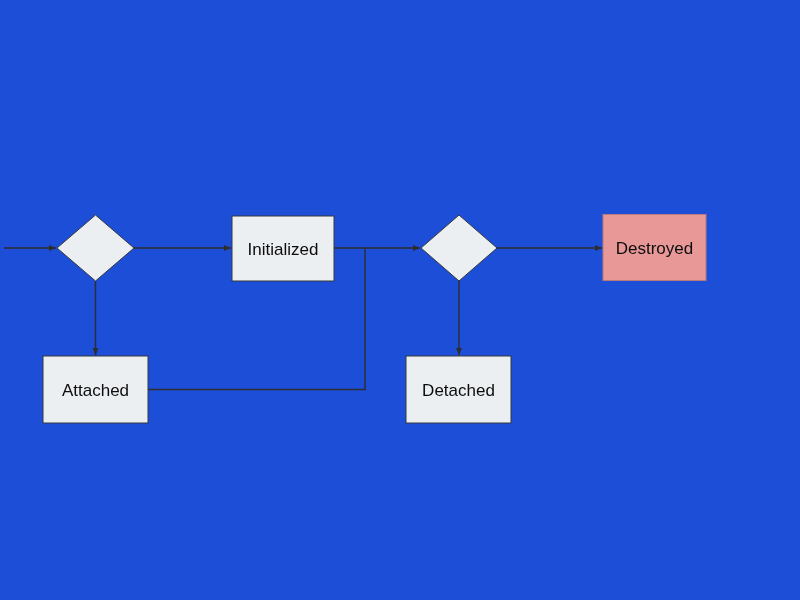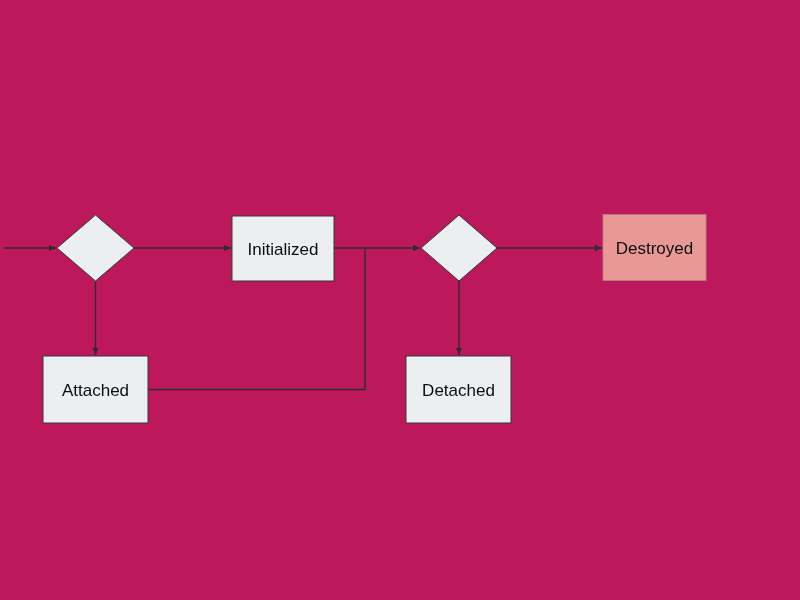--- a/index.html
+++ b/index.html
@@ -4,21 +4,21 @@
 <style>
   html, body {
     margin: 0;
     padding: 0;
     background: #000000;
   }
   #stage {
     position: relative;
     width: 800px;
     height: 600px;
-    background: #be185d;
+    background: #1d4ed8;
     overflow: hidden;
     font-family: "Liberation Sans", sans-serif;
   }
   svg { display: block; }
   .edge {
     fill: none;
     stroke: #2d2d2d;
     stroke-width: 1.4;
   }
   .arrowhead { fill: #2d2d2d; }

